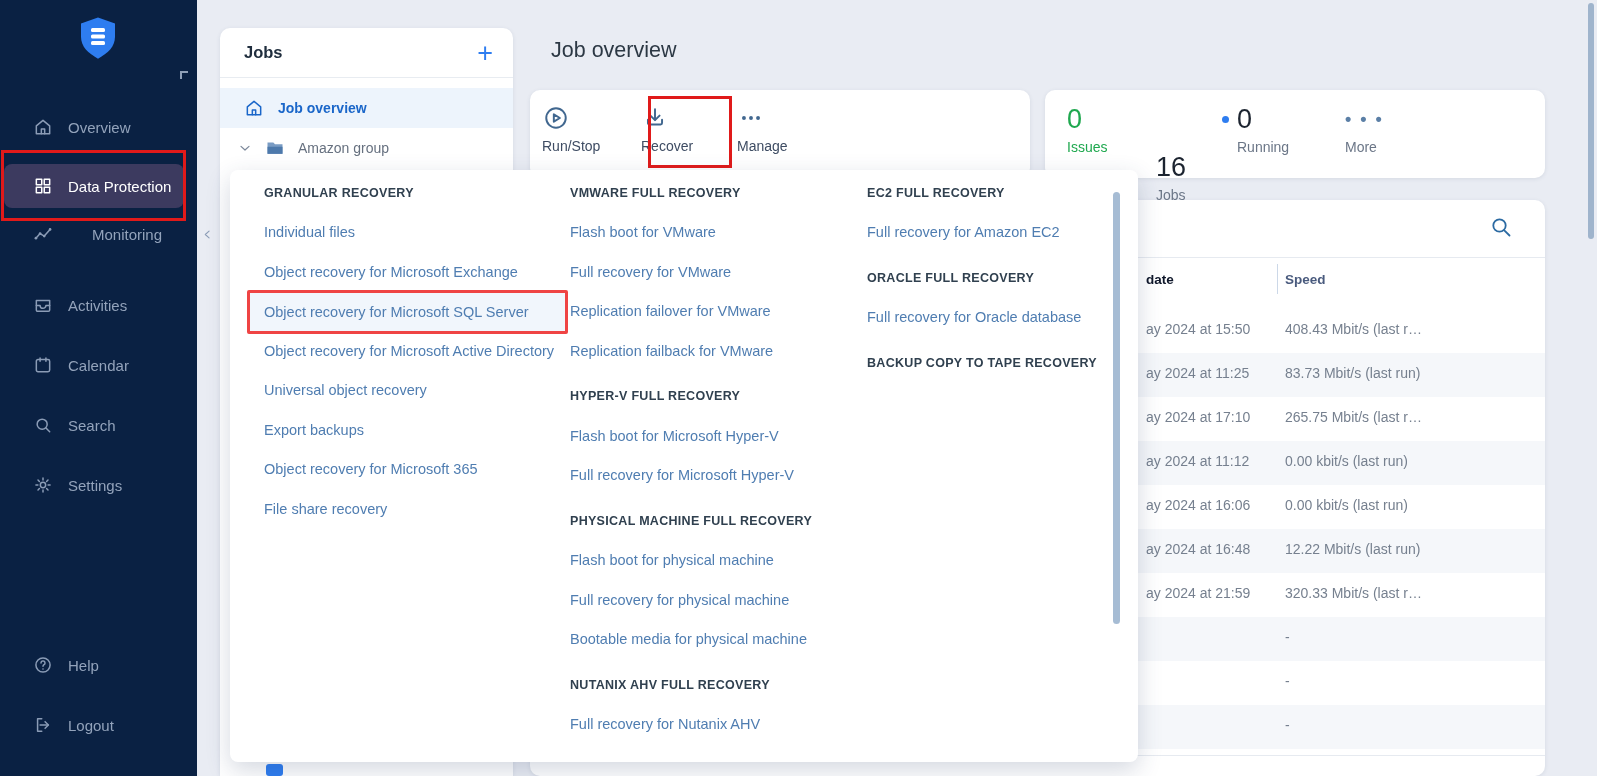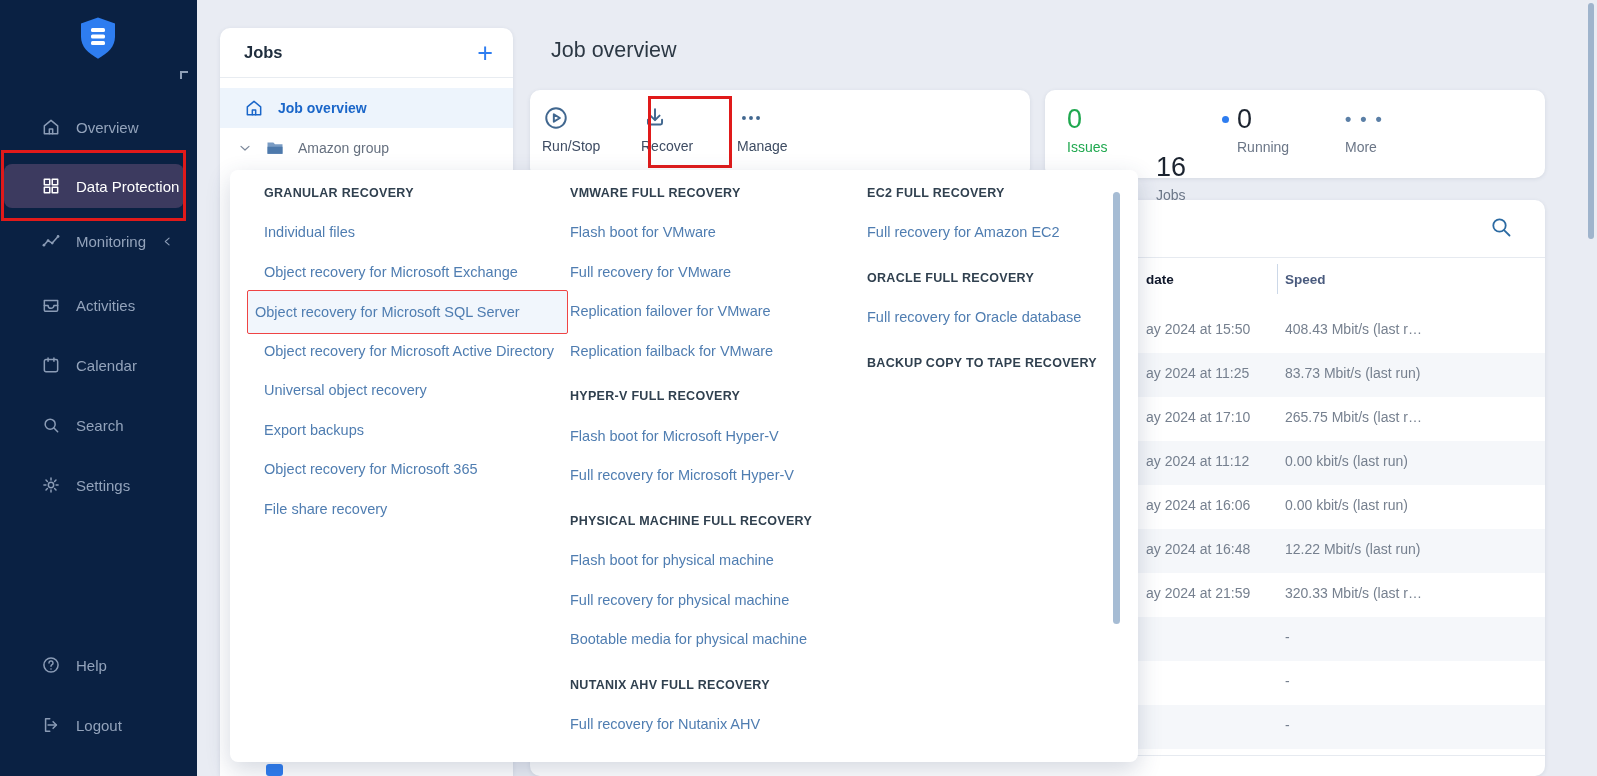--- a/index.html
+++ b/index.html
@@ -5,21 +5,21 @@
   * { margin:0; padding:0; box-sizing:border-box; }
   html,body { width:1597px; height:776px; overflow:hidden; background:#e9ecf3;
               font-family:"Liberation Sans", sans-serif; }
 
   
   .sidebar { position:absolute; left:0; top:0; width:197px; height:776px; background:#0a2143; z-index:15; }
   .logo { position:absolute; left:77px; top:16px; width:42px; height:48px; }
   .corner-bracket { position:absolute; left:180px; top:71px; width:8px; height:8px;
                     border-top:2px solid #8fa0b8; border-left:2px solid #8fa0b8; }
   .side-item { position:absolute; left:0; width:197px; height:44px; display:flex; align-items:center;
-               color:#93a3bb; font-size:15px; cursor:pointer;padding-left:8px; }
+               color:#93a3bb; font-size:15px; cursor:pointer; }
   .side-item .ic { width:22px; height:22px; margin-left:32px; display:flex; align-items:center; justify-content:center; color:#8b9cb6; flex:none; }
   .side-item .lbl { margin-left:14px; white-space:nowrap; }
   .side-item .chev { margin-left:14px; color:#8b9cb6; display:flex; }
   .side-item.active { left:4px; width:180px; border-radius:8px; background:#3c3a5f; color:#ffffff; }
   .side-item.active .ic { margin-left:28px; color:#ffffff; }
   .annot { position:absolute; border:3px solid #e01a1a; z-index:30; pointer-events:none; }
   #annot-dp { left:1px; top:150px; width:185px; height:71px; }
 
   
   .jobs-panel { position:absolute; left:220px; top:28px; width:293px; height:748px; background:#ffffff;
@@ -75,21 +75,21 @@
   
   .dropdown { position:absolute; left:230px; top:170px; width:908px; height:592px; background:#fff;
               border-radius:8px; box-shadow:0 8px 24px rgba(40,60,100,.20); z-index:10;
               display:flex; padding:3px 0 0 34px; }
   .menu-col1 { width:306px; } .menu-col2 { width:297px; } .menu-col3 { width:240px; }
   .menu-row { height:39.5px; display:flex; align-items:center; }
   .menu-title { font-size:12.5px; font-weight:bold; color:#30404f; letter-spacing:.3px; }
   .menu-item { font-size:14.5px; color:#4f7db1; cursor:pointer; white-space:nowrap; }
   .menu-section + .menu-section { margin-top:6px; }
   .menu-row.hl { height:44px; margin:-2px 0 -2.5px -17px; width:321px; background:#f1f6fc;
-                 border:1px solid #ef4444; border-radius:2px; padding-left:7px; }
+                 border:3px solid #ef4444; border-radius:2px; padding-left:14px; }
   .dd-scrollbar { position:absolute; left:883px; top:22px; width:7px; height:432px; background:#a6bcd4; border-radius:4px; z-index:11; }
 
   .page-scrollbar { position:absolute; left:1588px; top:3px; width:6px; height:236px; background:#9fb4cc; border-radius:3px; z-index:25; }
 
   svg { display:block; }
 </style>
 </head>
 <body>
 
 <div class="sidebar">
@@ -116,21 +116,21 @@
         <span class="ic">
           <svg viewBox="0 0 24 24" width="20" height="20" fill="none" stroke="currentColor" stroke-width="1.8" stroke-linecap="round" stroke-linejoin="round">
             <rect x="4" y="4" width="6.5" height="6.5"></rect>
             <rect x="13.5" y="4" width="6.5" height="6.5"></rect>
             <rect x="4" y="13.5" width="6.5" height="6.5"></rect>
             <rect x="13.5" y="13.5" width="6.5" height="6.5"></rect>
           </svg>
         </span>
         <span class="lbl">Data Protection</span>
       </div>
-      <div class="side-item" style="top: 219px;">
+      <div class="side-item" style="top: 212px; gap: 24px;">
         <span class="ic">
           <svg viewBox="0 0 24 24" width="20" height="20" fill="none" stroke="currentColor" stroke-width="1.8" stroke-linecap="round" stroke-linejoin="round">
             <polyline points="3.5,17 8.5,11.5 13.5,14.5 20.5,6.5"></polyline>
             <circle cx="3.5" cy="17" r="1.6" fill="currentColor" stroke="none"></circle>
             <circle cx="8.5" cy="11.5" r="1.6" fill="currentColor" stroke="none"></circle>
             <circle cx="13.5" cy="14.5" r="1.6" fill="currentColor" stroke="none"></circle>
             <circle cx="20.5" cy="6.5" r="1.6" fill="currentColor" stroke="none"></circle>
           </svg>
         </span>
         <span class="lbl">Monitoring</span>

